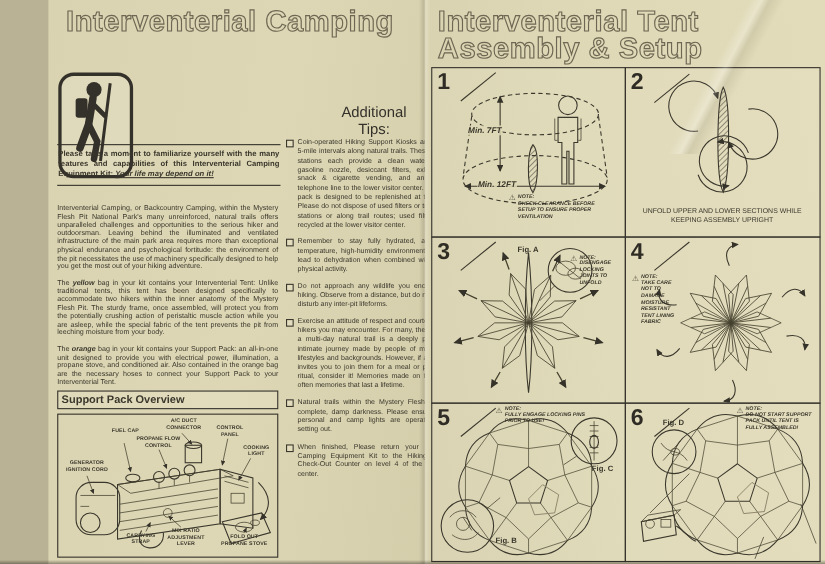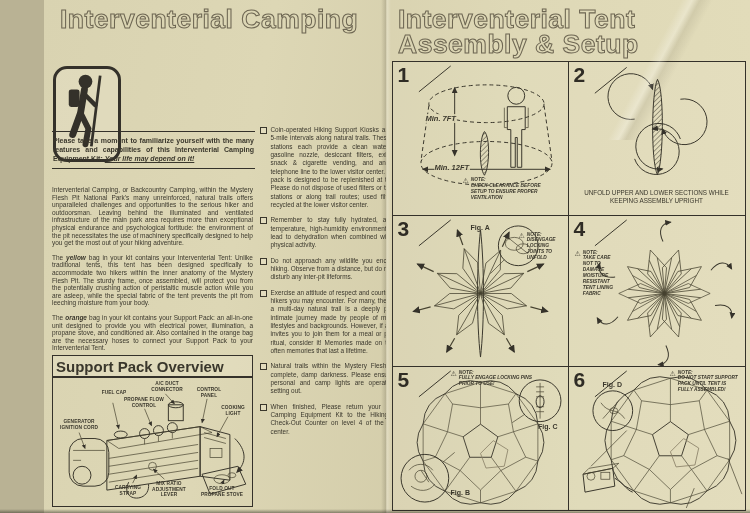--- a/index.html
+++ b/index.html
@@ -25,21 +25,21 @@
   .tips-heading{position:absolute;left:232px;top:94px;width:128px;text-align:center;
         font-size:13.5px;line-height:1.18;white-space:pre-line;color:#33302a;}
 
   .intro-box{position:absolute;left:8px;top:131px;width:201px;border-top:1.6px solid #34312a;border-bottom:1.6px solid #34312a;
         padding:4px 1px 5px 1px;font-size:7px;font-weight:700;line-height:1.3;text-align:justify;}
   .intro-box .em{font-style:italic;text-decoration:underline;}
   .paras{position:absolute;left:8px;top:186px;width:201px;font-size:6.5px;line-height:1.17;text-align:justify;}
   .paras p{margin:0 0 7px 0;}
   .paras .em{font-weight:700;font-style:italic;}
   .sp-header{position:absolute;left:8px;top:355px;width:193px;border:1.6px solid #34312a;
-        padding:2px 3px;font-size:15px;font-weight:700;background:rgba(240,235,210,.25);}
+        padding:2px 3px;font-size:10px;font-weight:700;background:rgba(240,235,210,.25);}
   .sp-diagram{position:absolute;left:8px;top:376px;width:199px;height:129px;border:1px solid #34312a;}
   .sp-diagram svg{position:absolute;left:0;top:0;}
   .sp-label{position:absolute;font-size:4.8px;font-weight:700;line-height:1.15;text-align:center;
         text-transform:uppercase;letter-spacing:.1px;color:#3a372c;}
 
   .tips-col{position:absolute;left:216px;top:126px;width:163px;}
   .tip{display:flex;gap:3.5px;margin-bottom:7px;}
   .tip .cb{flex:none;width:5px;height:5px;border:1px solid #3a372c;margin-top:1px;background:rgba(245,240,215,.3);}
   .tip .tx{flex:1;font-size:6.4px;line-height:1.3;text-align:justify;}
 
@@ -84,20 +84,22 @@
       <svg viewBox="0 0 56 82" width="55" height="82">
         <circle cx="30" cy="12" r="7" fill="#34312a"></circle>
         <path d="M29,20 L25,44 L17,66" stroke="#34312a" stroke-width="7" fill="none" stroke-linecap="round"></path>
         <path d="M25,44 L33,60 L30,76" stroke="#34312a" stroke-width="6" fill="none" stroke-linecap="round"></path>
         <rect x="13" y="20" width="11" height="18" rx="2.5" fill="#34312a"></rect>
         <path d="M29,25 L40,36" stroke="#34312a" stroke-width="4.5" fill="none" stroke-linecap="round"></path>
         <line x1="45" y1="6" x2="36" y2="78" stroke="#34312a" stroke-width="2.8"></line>
       </svg>
     </div>
 
+    <div class="tips-heading">Additional
+Tips:</div>
 
     <div class="intro-box">
       <span>Please take a moment to familiarize yourself with the many features and capabilities of this Interventerial Camping Equipment Kit: </span><span class="em">Your life may depend on it!</span>
     </div>
 
     <div class="paras">
       <p>Interventerial Camping, or Backcountry Camping, within the Mystery Flesh Pit National Park's many unreinforced, natural trails offers unparalleled challenges and opportunities to the serious hiker and outdoorsman. Leaving behind the illuminated and ventilated infrastructure of the main park area requires more than exceptional physical endurance and psychological fortitude: the environment of the pit necessitates the use of machinery specifically designed to help you get the most out of your hiking adventure.</p>
       <p><span>The </span><span class="em">yellow</span><span> bag in your kit contains your Interventerial Tent: Unlike traditional tents, this tent has been designed specifically to accommodate two hikers within the inner anatomy of the Mystery Flesh Pit. The sturdy frame, once assembled, will protect you from the potentially crushing action of peristaltic muscle action while you are asleep, while the special fabric of the tent prevents the pit from leeching moisture from your body.</span></p>
       <p><span>The </span><span class="em">orange</span><span> bag in your kit contains your Support Pack: an all-in-one unit designed to provide you with electrical power, illumination, a propane stove, and conditioned air. Also contained in the orange bag are the necessary hoses to connect your Support Pack to your Interventerial Tent.</span></p>
     </div>

